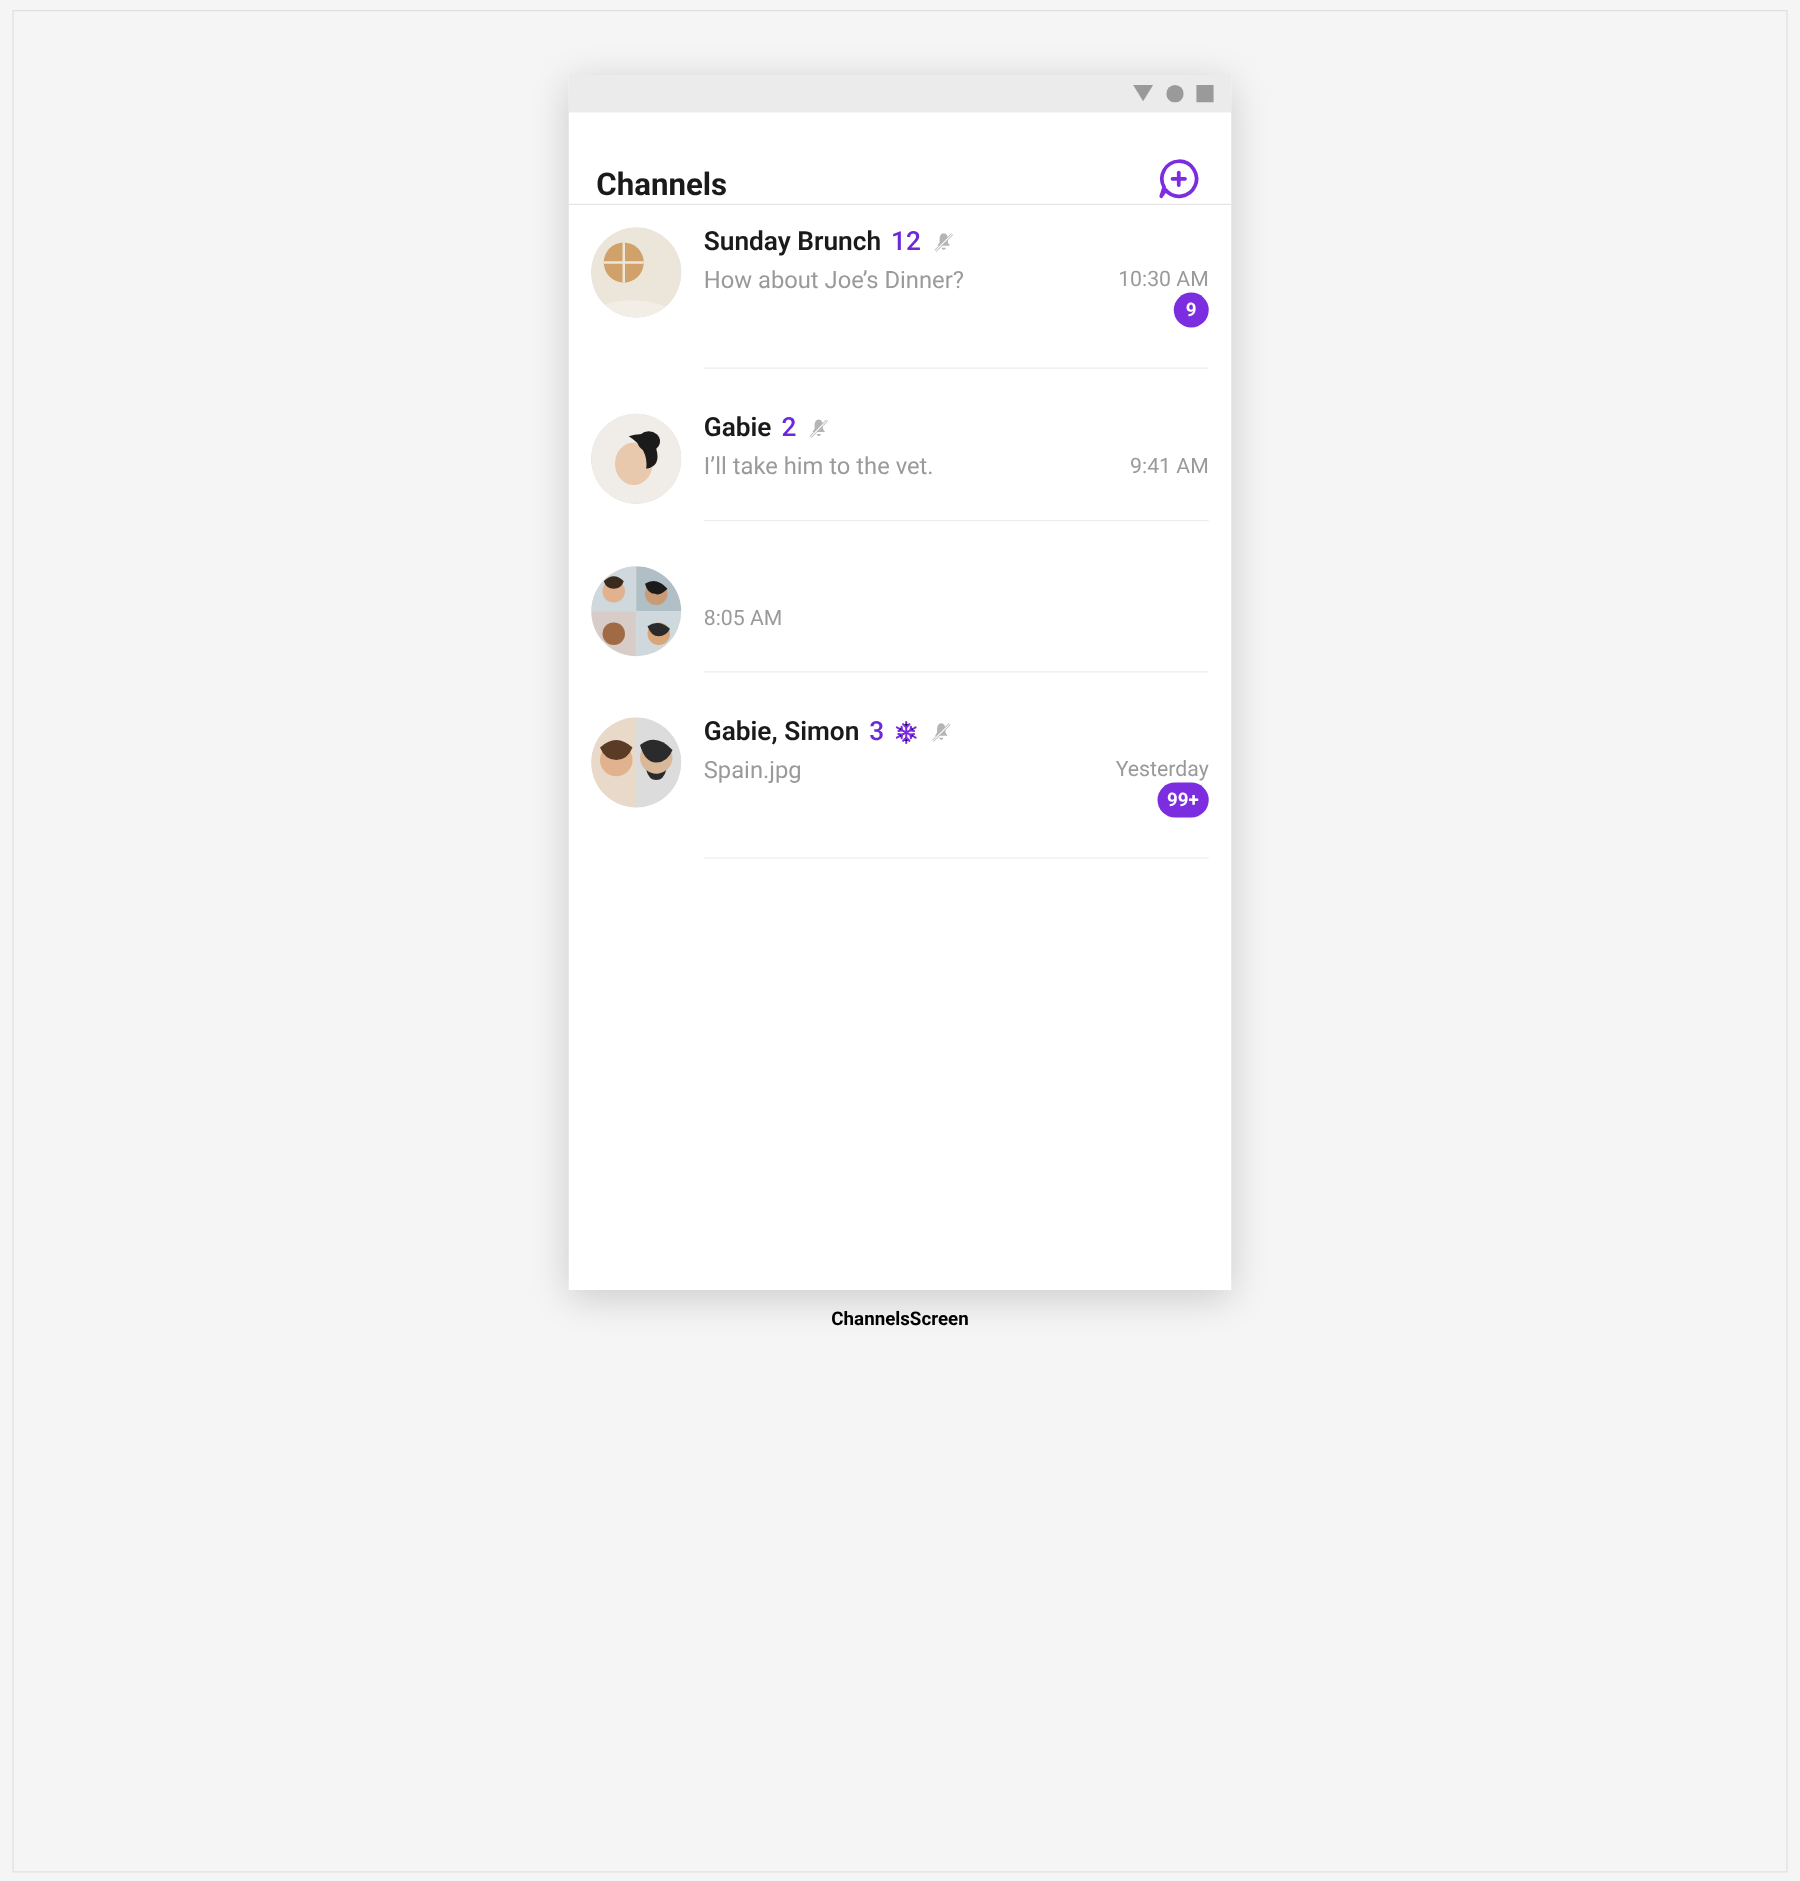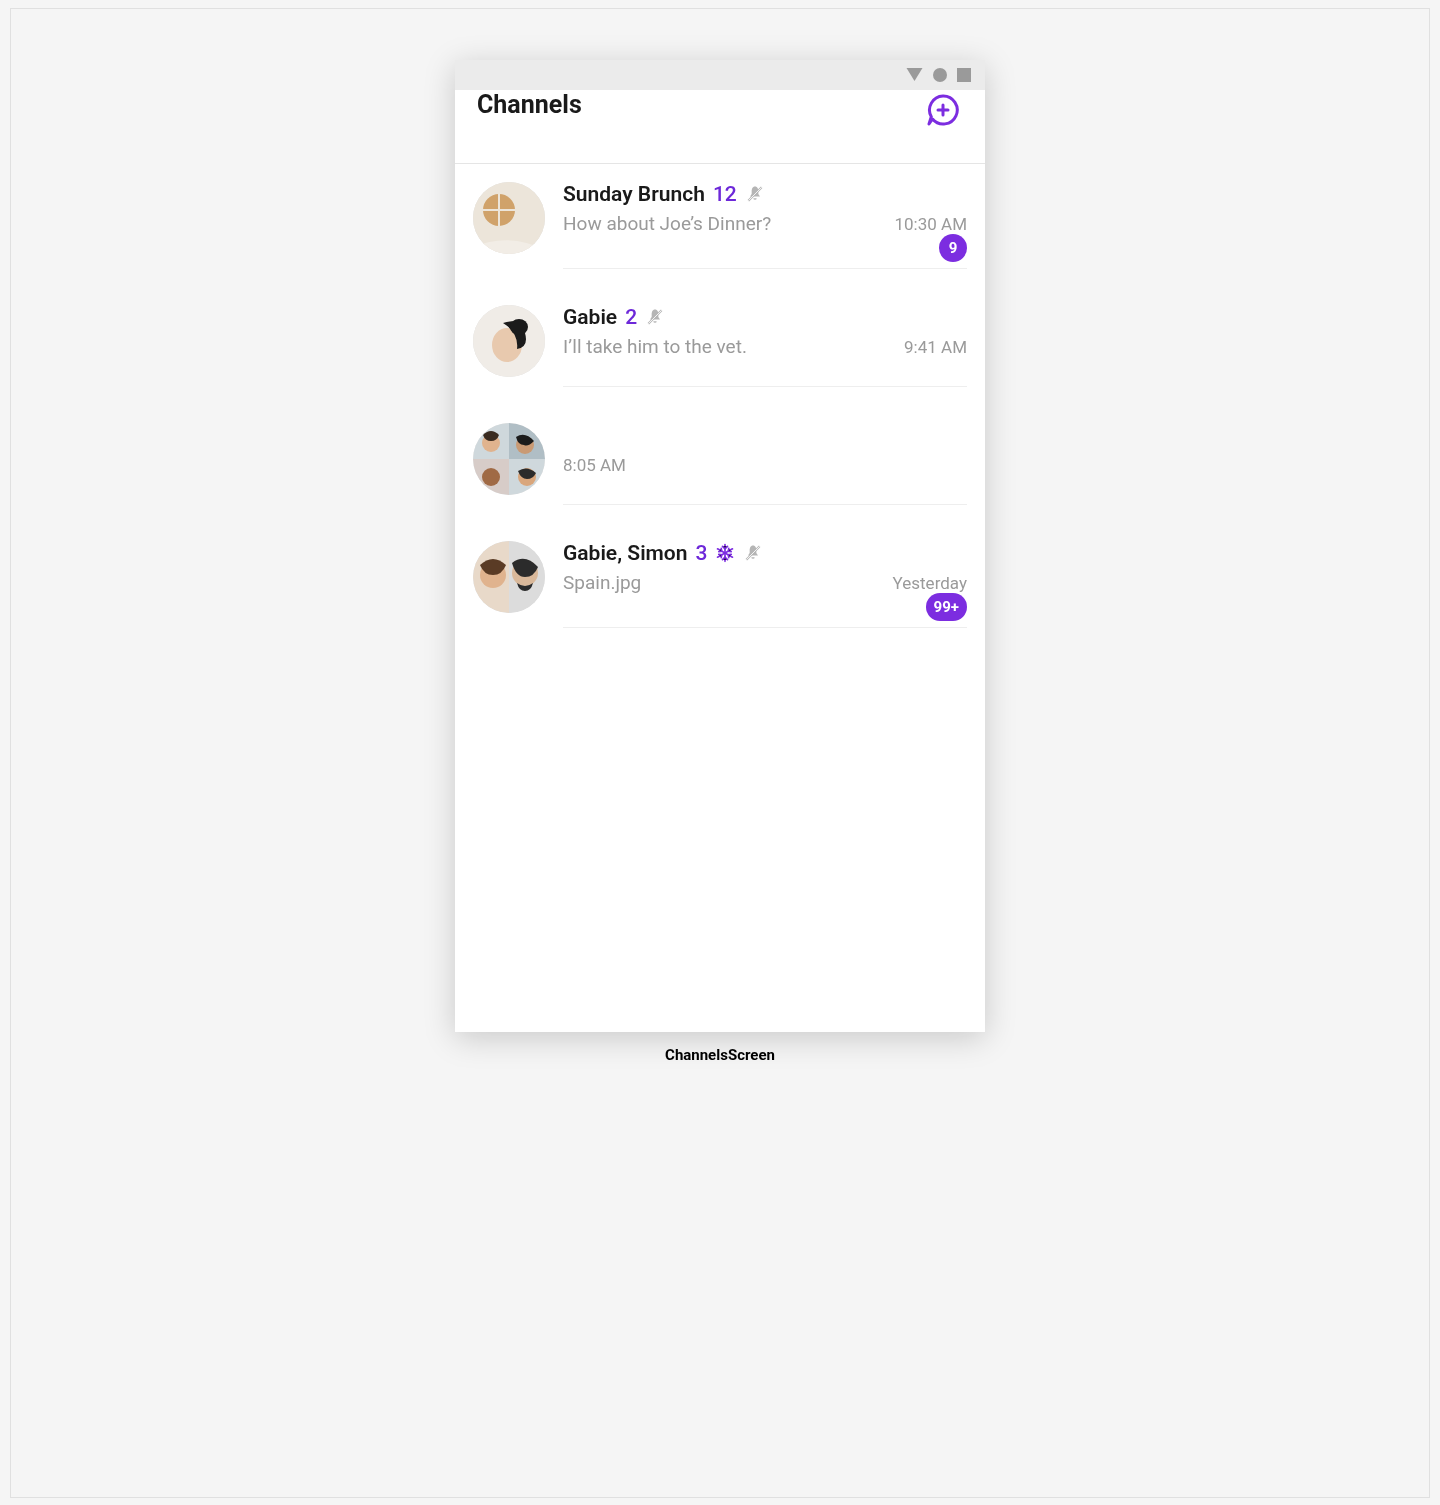--- a/index.html
+++ b/index.html
@@ -37,21 +37,21 @@
     display: flex;
     justify-content: flex-end;
     align-items: center;
     padding-right: 14px;
     gap: 10px;
   }
   .status-bar svg { display: block; }
   .header {
     height: 74px;
     display: flex;
-    align-items: flex-start;
+    align-items: flex-end;
     justify-content: space-between;
     padding: 0 22px;
     border-bottom: 1px solid #e5e5e5;
   }
   .header-title {
     font-size: 25px;
     font-weight: 700;
     color: #1a1a1a;
   }
   .new-chat-btn {
@@ -81,21 +81,21 @@
     align-items: center;
     justify-content: center;
     background: #ddd;
   }
   .avatar svg { width: 100%; height: 100%; }
   .row-content {
     flex: 1;
     display: flex;
     justify-content: space-between;
     border-bottom: 1px solid #eee;
-    padding-bottom: 6px;
+    padding-bottom: 32px;
     min-height: 82px;
   }
   .row-left { display: flex; flex-direction: column; gap: 6px; min-width: 0; }
   .row-right { display: flex; flex-direction: column; align-items: flex-end; justify-content: space-between; flex-shrink: 0; }
   .title-line {
     display: flex; align-items: center; gap: 8px;
     font-size: 21px;
   }
   .ch-name { font-weight: 600; color: #1a1a1a; }
   .ch-count { color: #6d28d9; font-weight: 500; }

